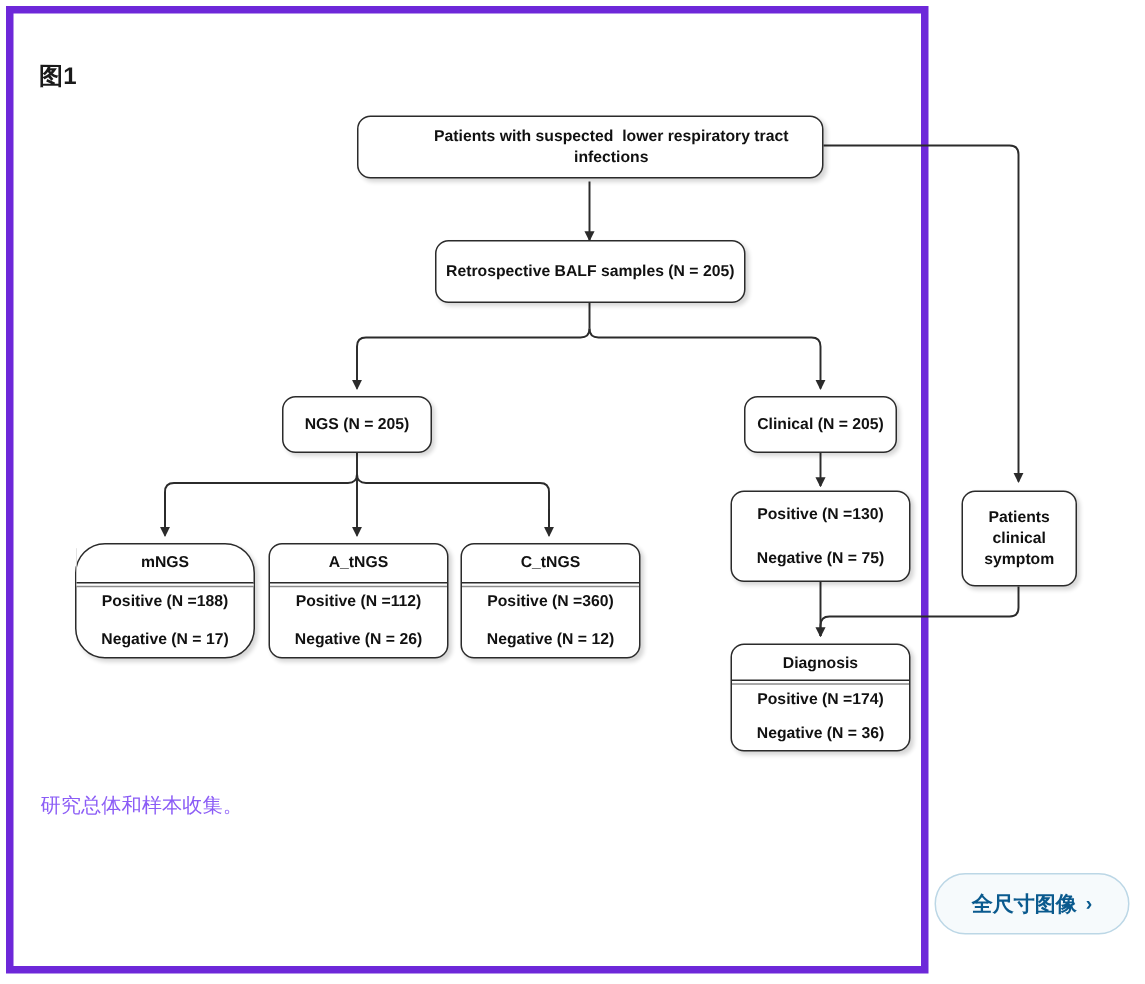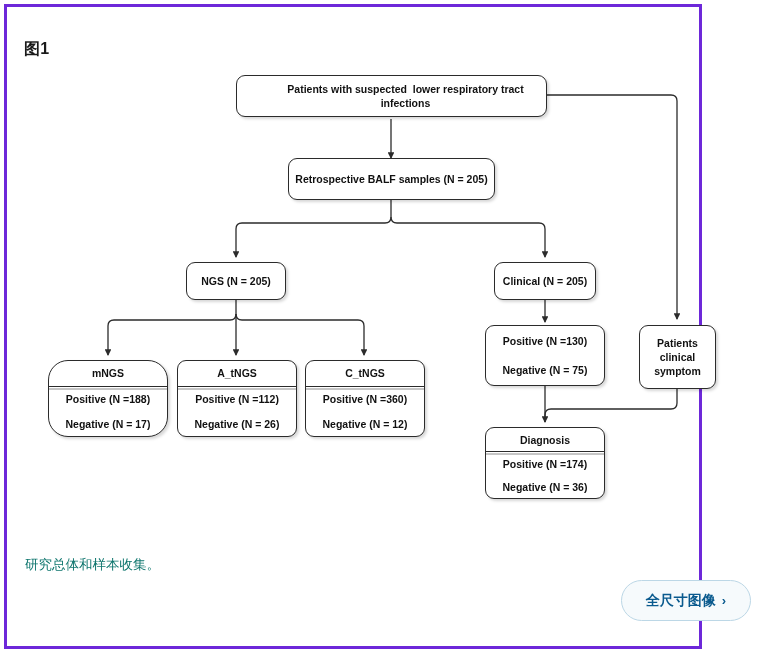--- a/index.html
+++ b/index.html
@@ -11,24 +11,24 @@
     width: 763px;
     height: 656px;
     font-family: "Liberation Sans", "DejaVu Sans", sans-serif;
     overflow: hidden;
   }
 
   .figure-card {
     position: absolute;
     left: 4px;
     top: 4px;
-    width: 698px;
+    width: 615px;
     height: 645px;
     background: #ffffff;
-    border: 3px solid #6d28d9;
+    border: 5px solid #6d28d9;
     box-sizing: border-box;
   }
 
   .figure-title {
     position: absolute;
     left: 17px;
     top: 32px;
     font-size: 16px;
     font-weight: bold;
     color: #1a1a1a;
@@ -83,23 +83,22 @@
     white-space: pre-wrap;
     line-height: 1.35;
   }
 
   
   .caption {
     position: absolute;
     left: 18px;
     top: 519px;
     font-size: 13.5px;
-    color: #0f766e;
+    color: #8b5cf6;
     font-family: "Liberation Sans", "DejaVu Sans", sans-serif;
-    margin-top: 30px;
   }
 
   
   .fullsize-btn {
     position: absolute;
     left: 614px;
     top: 573px;
     width: 130px;
     height: 41px;
     box-sizing: border-box;

